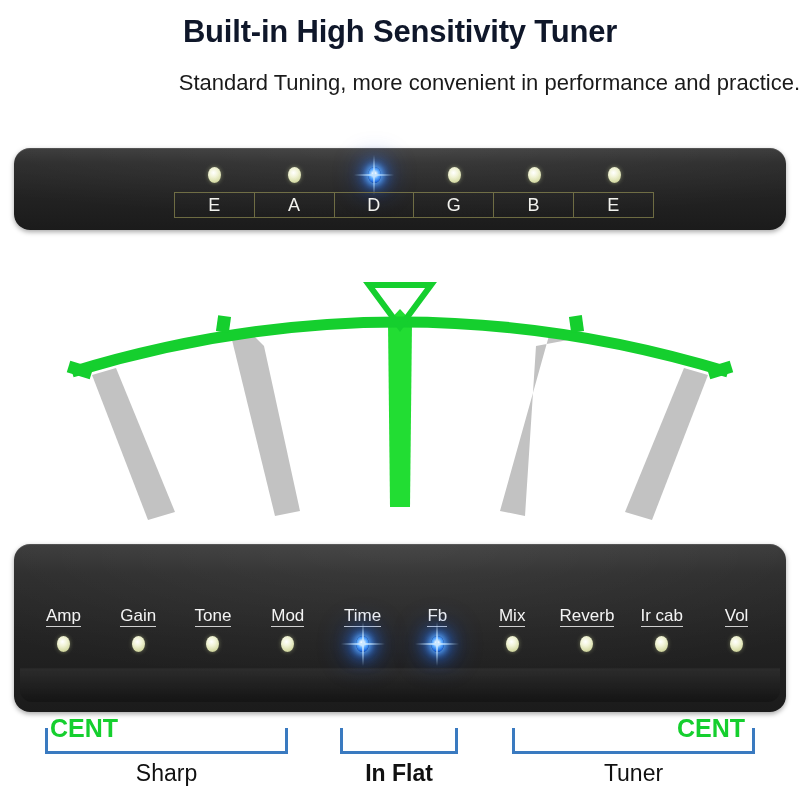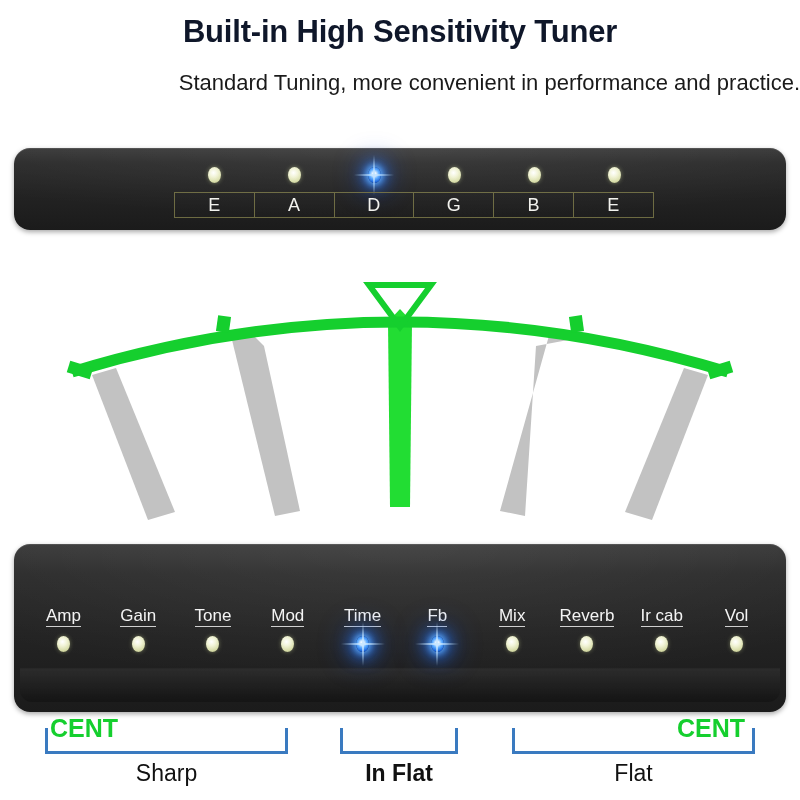--- a/index.html
+++ b/index.html
@@ -257,16 +257,16 @@
       </div>
     <div class="lip"></div>
   </div>
 
   <div id="bracket-layer">
       <div class="bracket" style="left: 45px; width: 243px;"></div>
       <div class="bracket-text" style="left: 45px; width: 243px;">Sharp</div>
       <div class="bracket" style="left: 340px; width: 118px;"></div>
       <div class="bracket-text bold" style="left: 340px; width: 118px;">In Flat</div>
       <div class="bracket" style="left: 512px; width: 243px;"></div>
-      <div class="bracket-text" style="left: 512px; width: 243px;">Flat</div>
+      <div class="bracket-text" style="left: 512px; width: 243px;">Tuner</div>
     </div>
 
 </div>
 
 </body></html>

